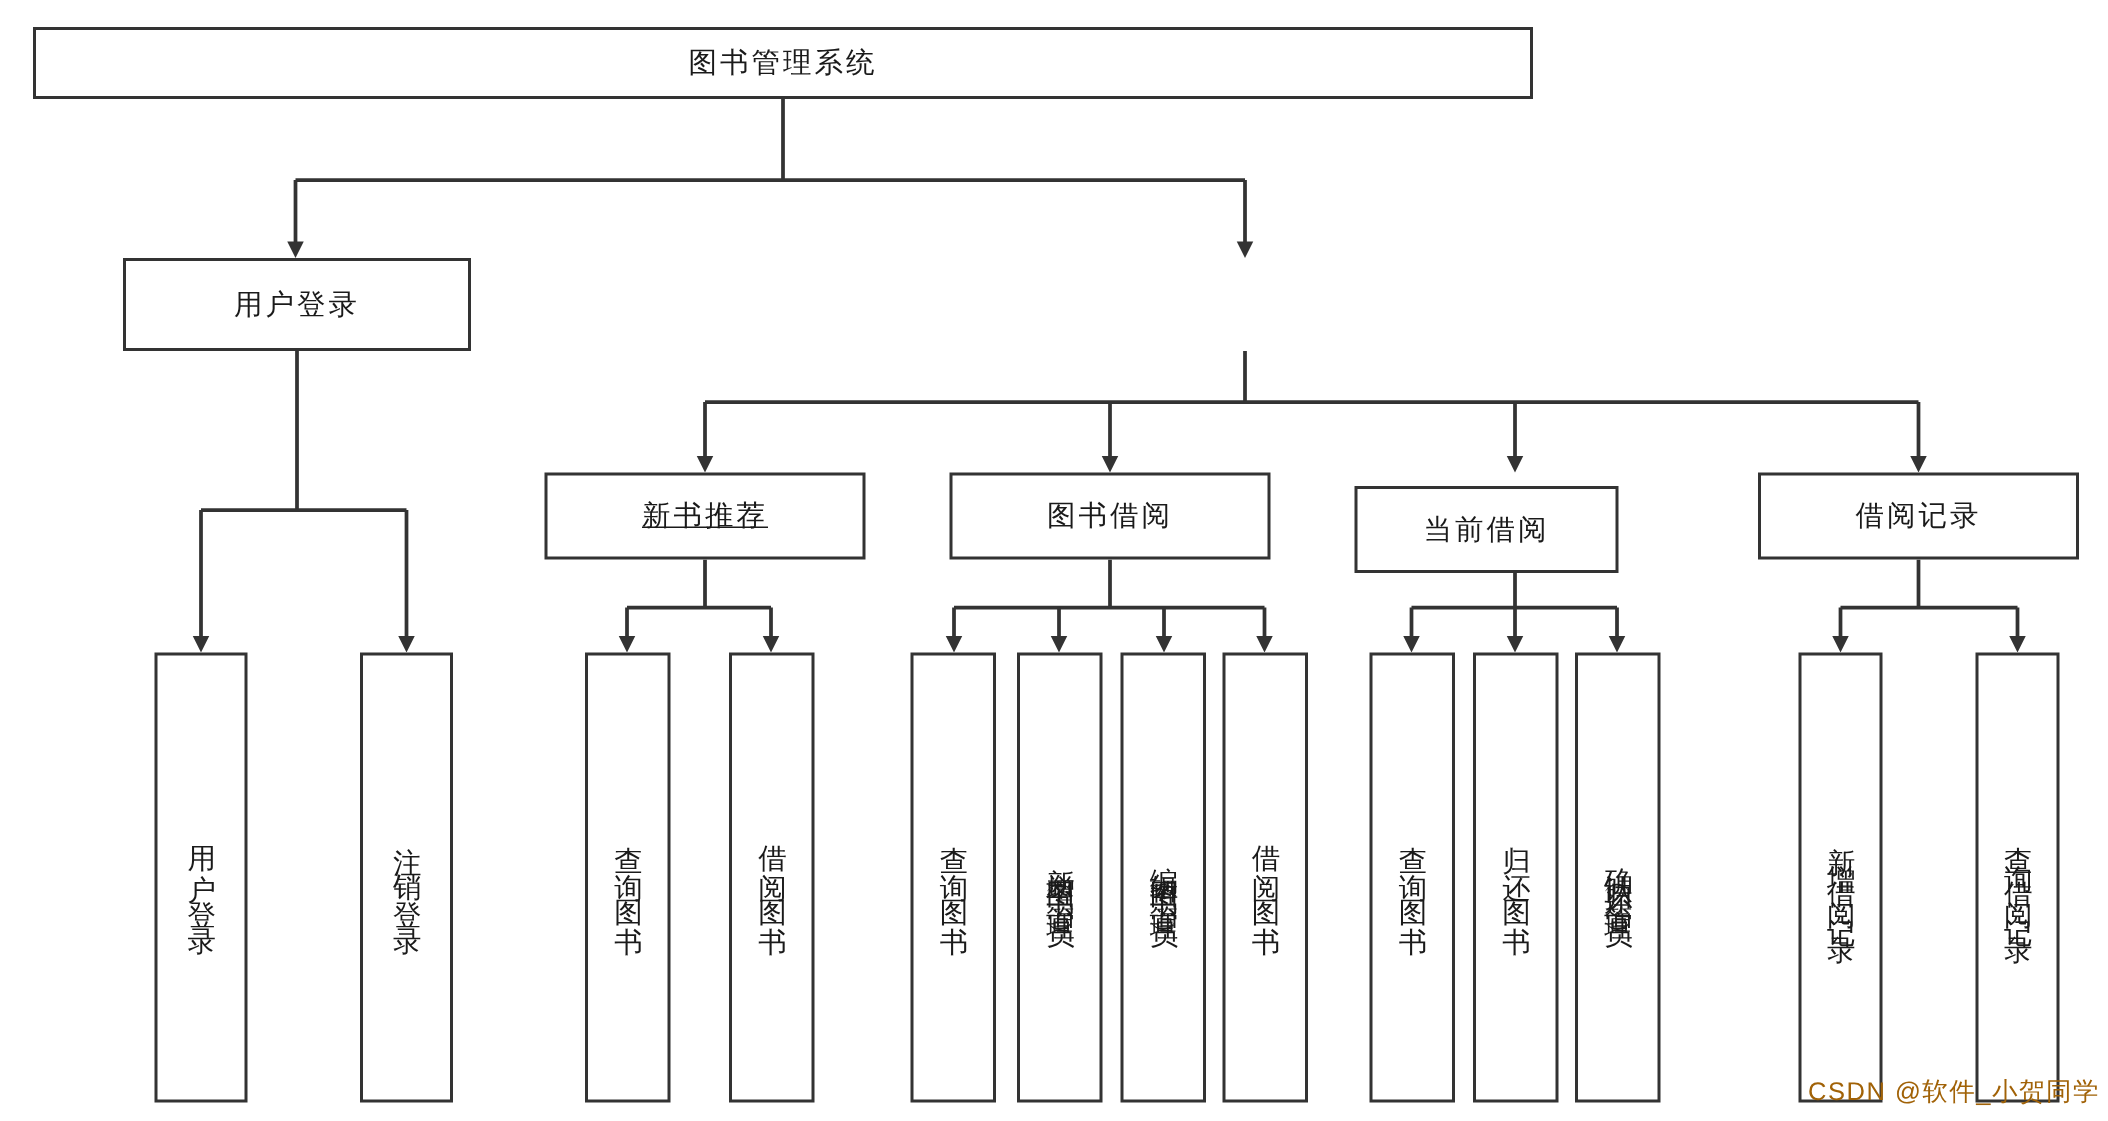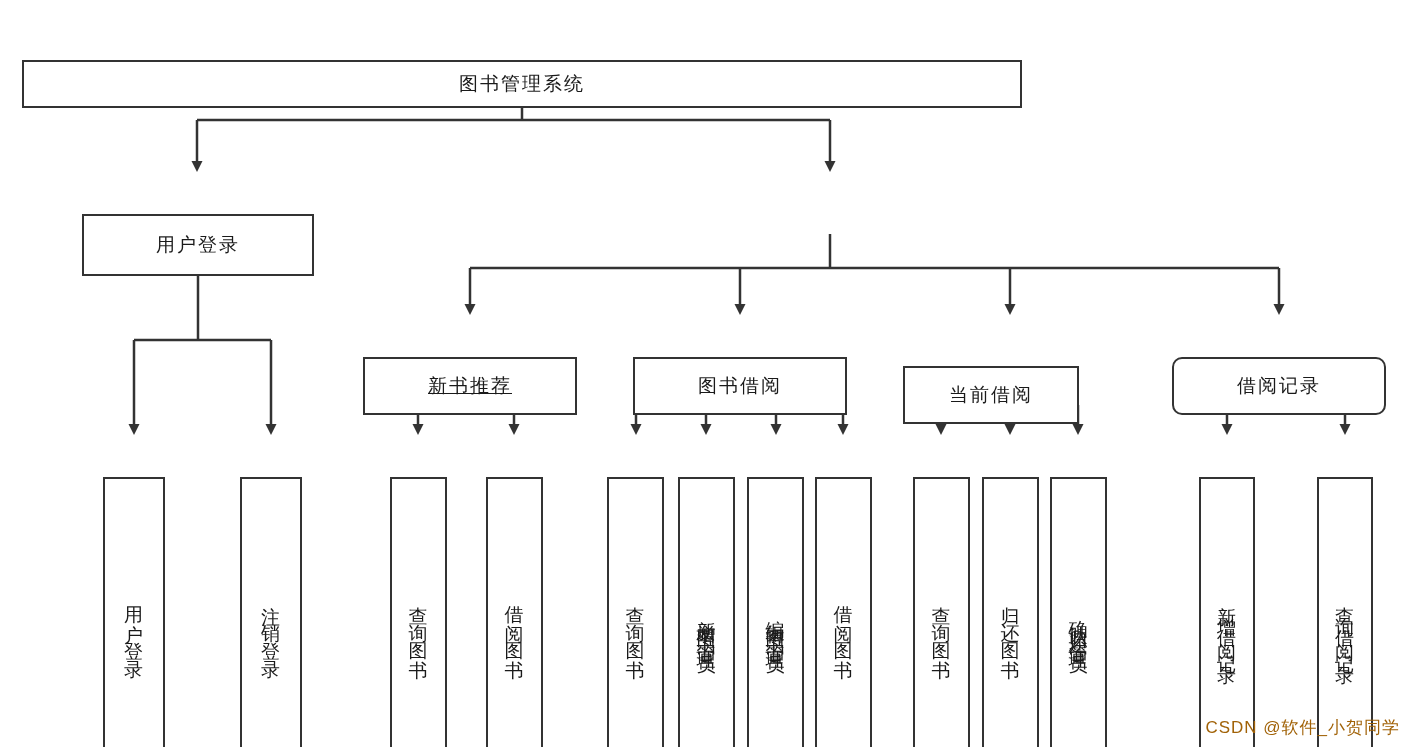--- a/index.html
+++ b/index.html
@@ -23,21 +23,20 @@
   .connectors polygon { fill: #333333; stroke: none; }
   .box {
     position: absolute;
     border: 2px solid #333333;
     background: #ffffff;
     display: flex;
     align-items: center;
     justify-content: center;
     font-size: 19px;
     color: #1a1a1a;
-    margin-top: 42px;
   }
   .h-box span { letter-spacing: 2px; white-space: nowrap; }
   .vtext {
     writing-mode: vertical-rl;
     text-orientation: mixed;
     line-height: 1;
     white-space: nowrap;
   }
   .sp-wide  { letter-spacing: 18px; }
   .sp-med   { letter-spacing: 12px; }
@@ -45,21 +44,21 @@
 
   
   .b-root      { left: 22px;   top: 18px;  width: 1000px; height: 48px; }
   
   .b-userlogin { left: 82px;   top: 172px; width: 232px;  height: 62px; }
   .b-bookmgmt  { left: 712px;  top: 172px; width: 236px;  height: 62px; }
   
   .b-nbr { left: 363px;  top: 315px; width: 214px; height: 58px; text-decoration: underline; }
   .b-bb  { left: 633px;  top: 315px; width: 214px; height: 58px; }
   .b-cb  { left: 903px;  top: 324px; width: 176px; height: 58px; }
-  .b-br  { left: 1172px; top: 315px; width: 214px; height: 58px; border-radius: 10px; }
+  .b-br  { left: 1172px; top: 315px; width: 214px; height: 58px; }
   
   .leaf { top: 435px; height: 300px; }
   .b-l-ul   { left: 103px;  width: 62px; }
   .b-l-lo   { left: 240px;  width: 62px; }
   .b-l-nbr1 { left: 390px;  width: 57px; }
   .b-l-nbr2 { left: 486px;  width: 57px; }
   .b-l-bb1  { left: 607px;  width: 57px; }
   .b-l-bb2  { left: 678px;  width: 57px; }
   .b-l-bb3  { left: 747px;  width: 57px; }
   .b-l-bb4  { left: 815px;  width: 57px; }

